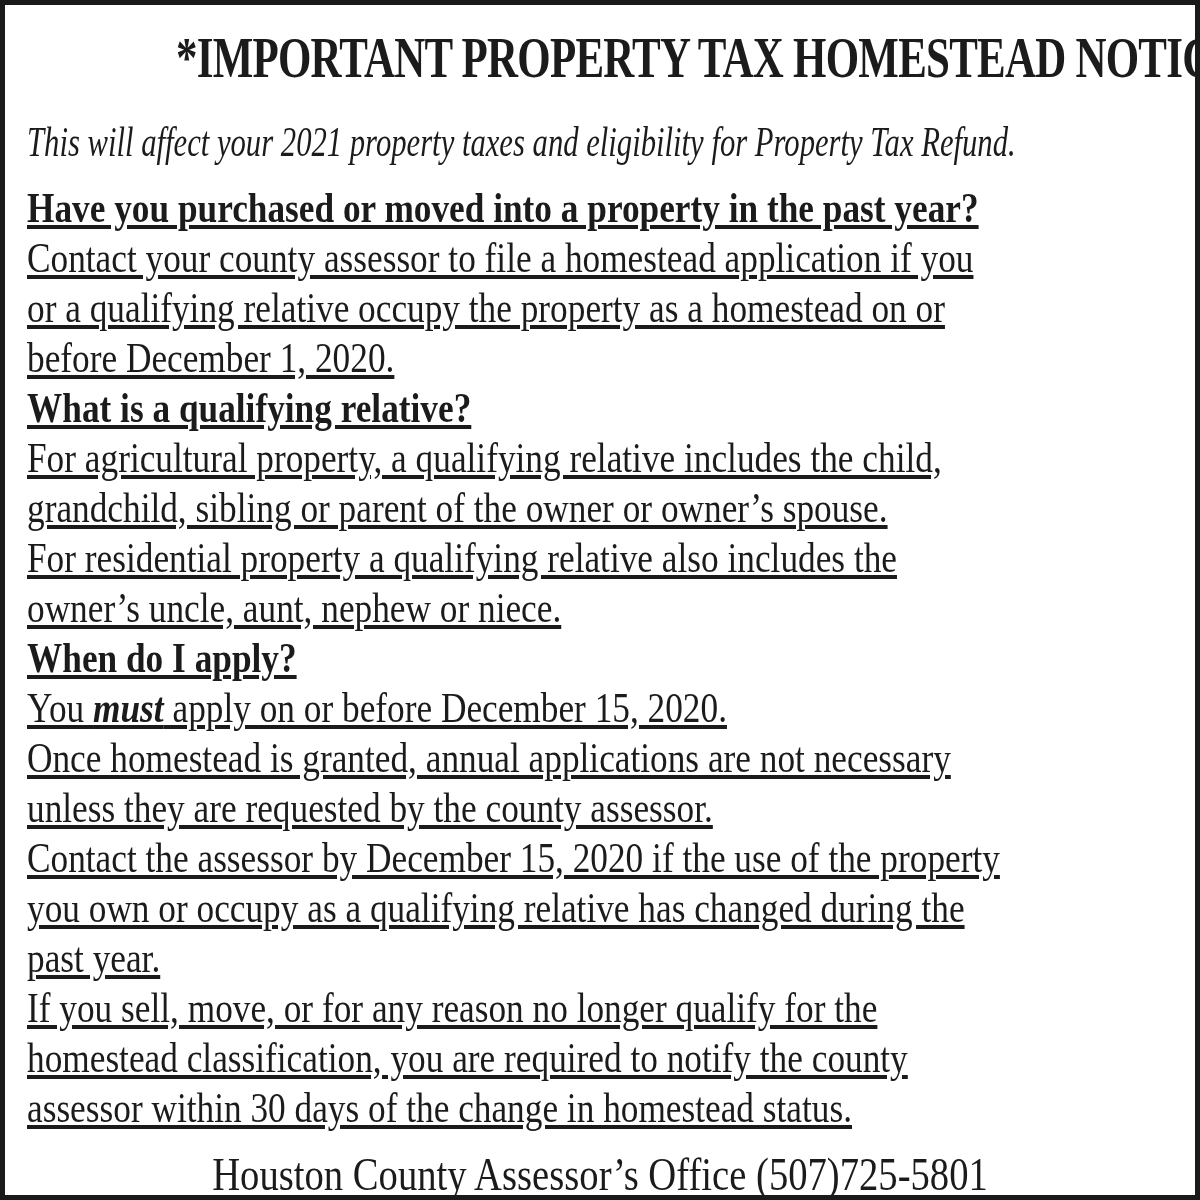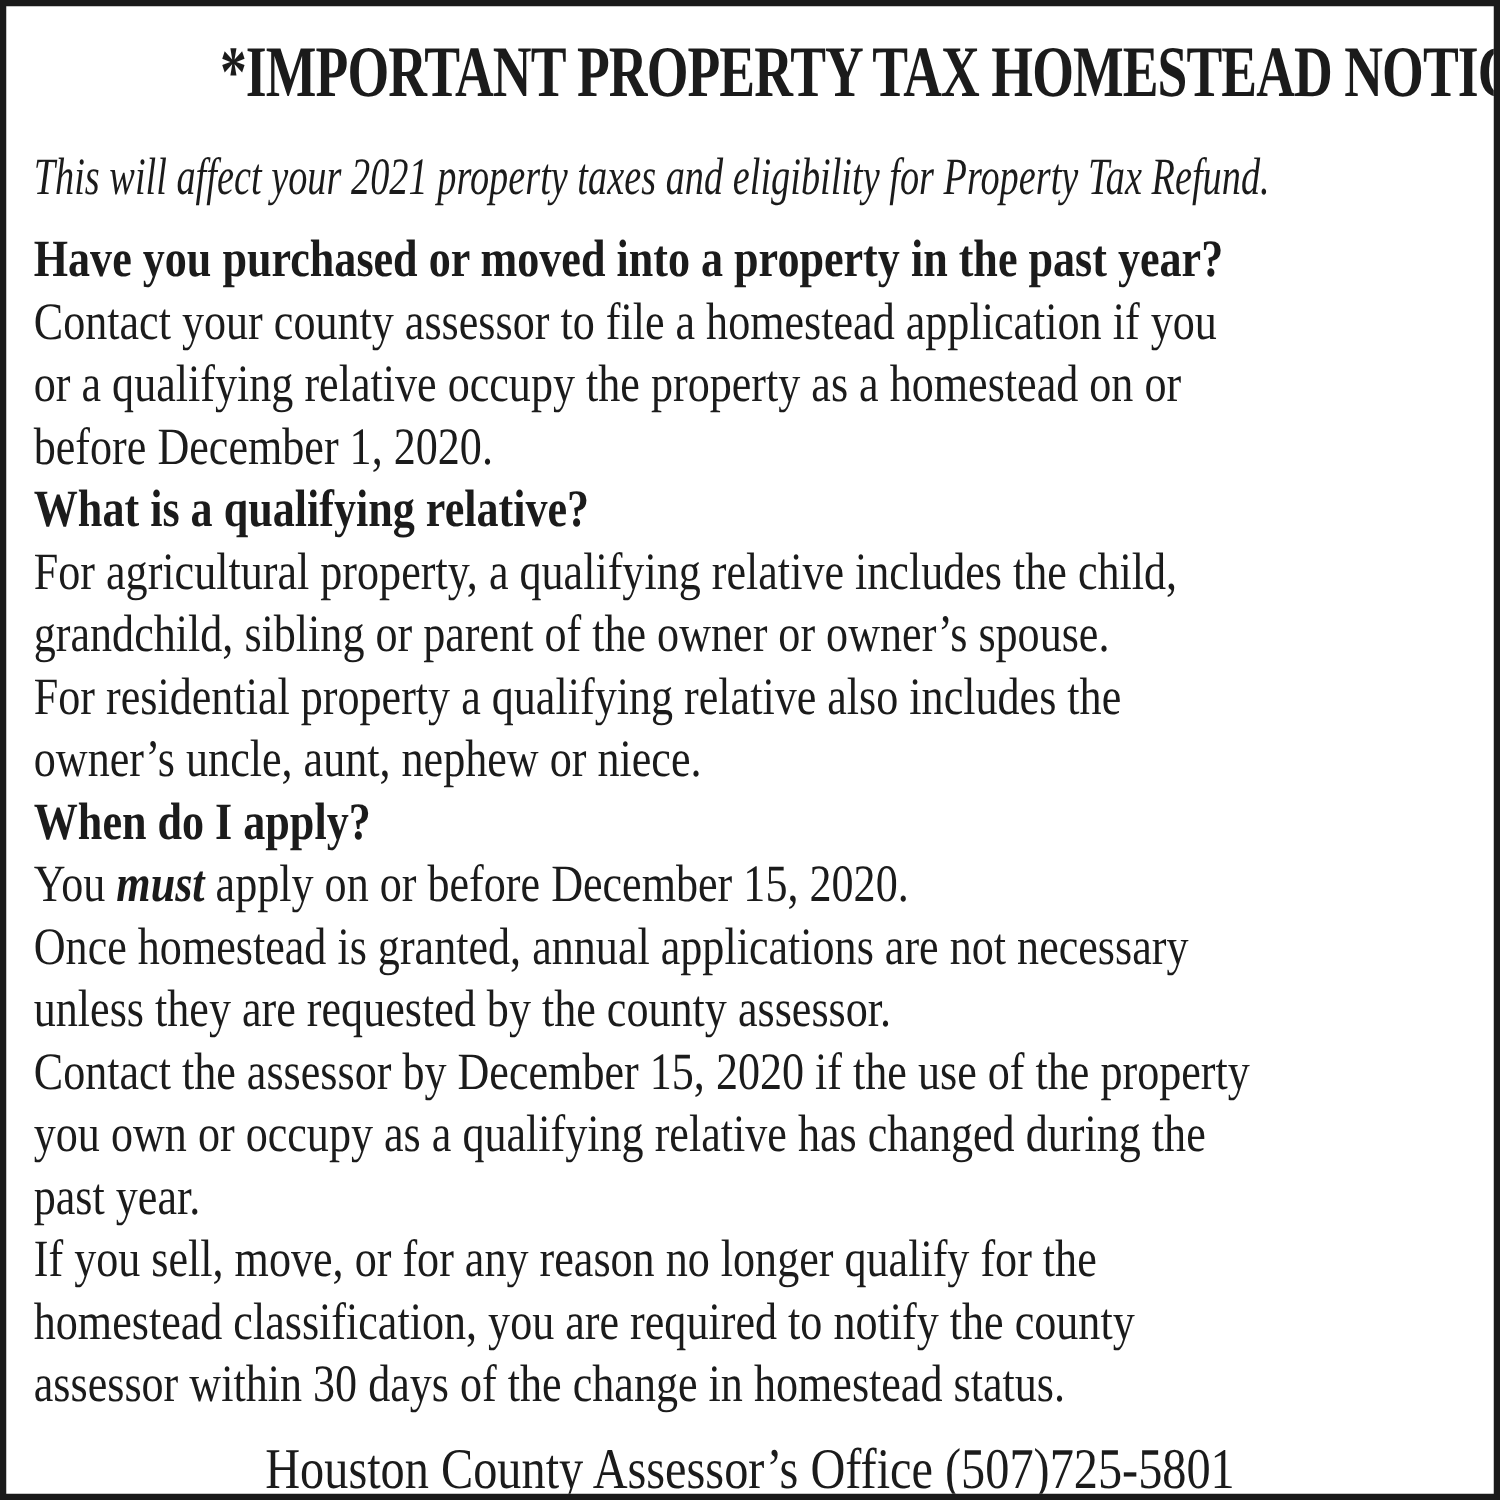--- a/index.html
+++ b/index.html
@@ -34,20 +34,21 @@
     font-style: italic;
     font-size: 42px;
     line-height: 50px;
     margin-top: 26px;
     white-space: nowrap;
     transform: scaleX(0.73);
     transform-origin: 0 50%;
   }
   .body-text {
     margin-top: 16px;
+    text-decoration: underline;
   }
   .line, .heading {
     font-size: 42px;
     line-height: 50px;
     white-space: nowrap;
     transform: scaleX(0.84);
     transform-origin: 0 50%;
   }
   .heading {
     font-weight: bold;

